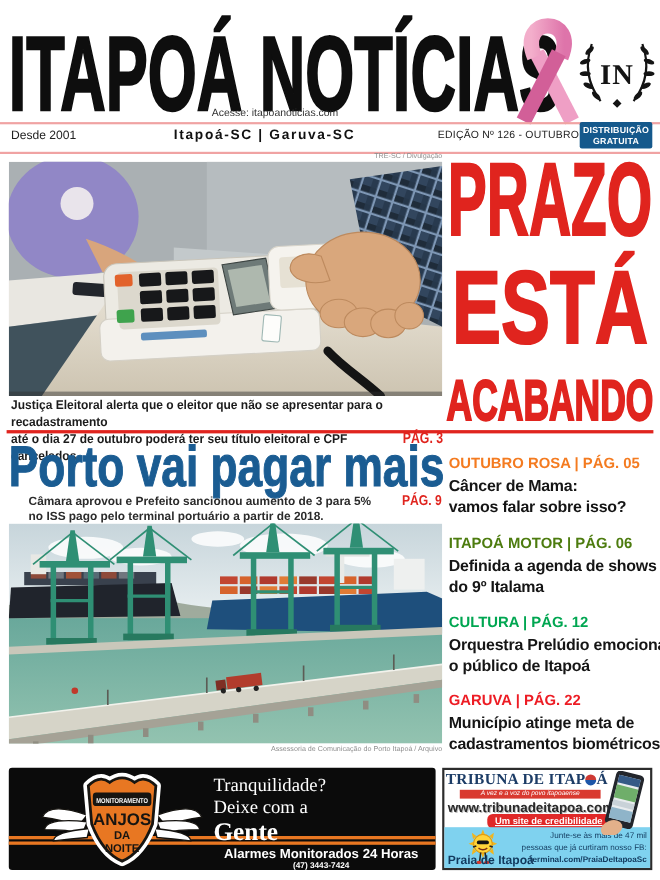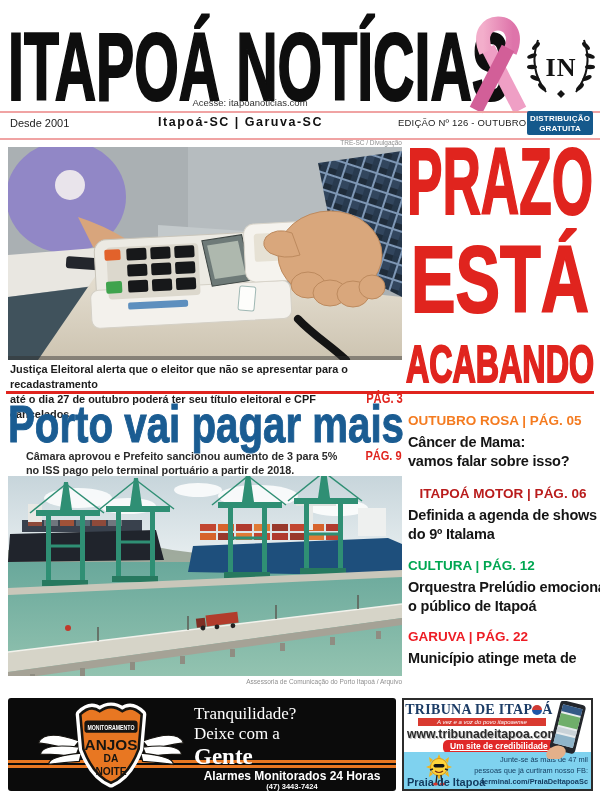--- a/index.html
+++ b/index.html
@@ -23,21 +23,21 @@
            transform:scaleX(.94);transform-origin:0 0;}
   .cap-row{display:flex;justify-content:space-between;align-items:baseline;}
   .pag{color:#e0241e;font-weight:bold;font-size:14px;display:inline-block;
        transform:scaleX(.85);transform-origin:100% 50%;white-space:nowrap;}
   .pag9{color:#e0241e;font-weight:bold;font-size:13px;display:inline-block;
         transform:scaleX(.85);transform-origin:100% 50%;}
   .subhead{font-size:10.8px;font-weight:bold;color:#2b2b2b;line-height:13.5px;}
   .sb-item{position:absolute;left:408px;width:190px;}
   .sb-label{font-size:13.5px;font-weight:bold;margin-bottom:5px;white-space:nowrap;}
   .sb-text{font-size:14.5px;font-weight:bold;color:#151515;line-height:19px;letter-spacing:-.2px;white-space:nowrap;}
-  .c-orange{color:#f47b20;} .c-cyan{color:#b91c1c;text-align:center;} .c-green{color:#00a651;} .c-red{color:#ed1c24;}
+  .c-orange{color:#f47b20;} .c-cyan{color:#4d7c0f;} .c-green{color:#00a651;} .c-red{color:#ed1c24;}
   .ad-black{position:absolute;left:8px;top:698px;width:388px;height:93px;background:#0b0b0b;border-radius:3px;}
   .stripe{position:absolute;left:0;width:100%;height:3px;background:#e87722;}
   .anjos-head{position:absolute;left:186px;top:6px;width:132px;text-align:left;
               font-family:"Liberation Serif",serif;color:#fff;}
   .anjos-h1{font-size:17px;line-height:20px;}
   .anjos-h2{font-size:17px;line-height:20px;padding-right:6px;}
   .anjos-h3{font-size:23px;line-height:25px;font-weight:bold;padding-right:0px;}
   .anjos-service{position:absolute;left:184px;top:71px;width:200px;text-align:center;
                  color:#fff;font-weight:bold;font-size:12px;}
   .anjos-phone{position:absolute;left:184px;top:84px;width:200px;text-align:center;
@@ -335,20 +335,21 @@
     <div class="sb-text">do 9º Italama</div>
   </div>
   <div class="sb-item" style="top:558px">
     <div class="sb-label c-green">CULTURA | PÁG. 12</div>
     <div class="sb-text">Orquestra Prelúdio emociona</div>
     <div class="sb-text">o público de Itapoá</div>
   </div>
   <div class="sb-item" style="top:629px">
     <div class="sb-label c-red">GARUVA | PÁG. 22</div>
     <div class="sb-text">Município atinge meta de</div>
+    <div class="sb-text">cadastramentos biométricos</div>
   </div>
 
   <div class="ad-black">
     <div class="stripe" style="top:62px"></div>
     <div class="stripe" style="top:67px"></div>
 
     <svg class="abs" style="left:26px;top:2px;z-index:2" width="154" height="88" viewBox="0 0 150 86">
       <g fill="#ffffff" stroke="#15130f" stroke-width="1.2">
         <path d="M44,40 Q10,28 4,42 Q22,44 36,50 Z"></path>
         <path d="M44,46 Q8,42 6,53 Q26,53 40,56 Z"></path>

